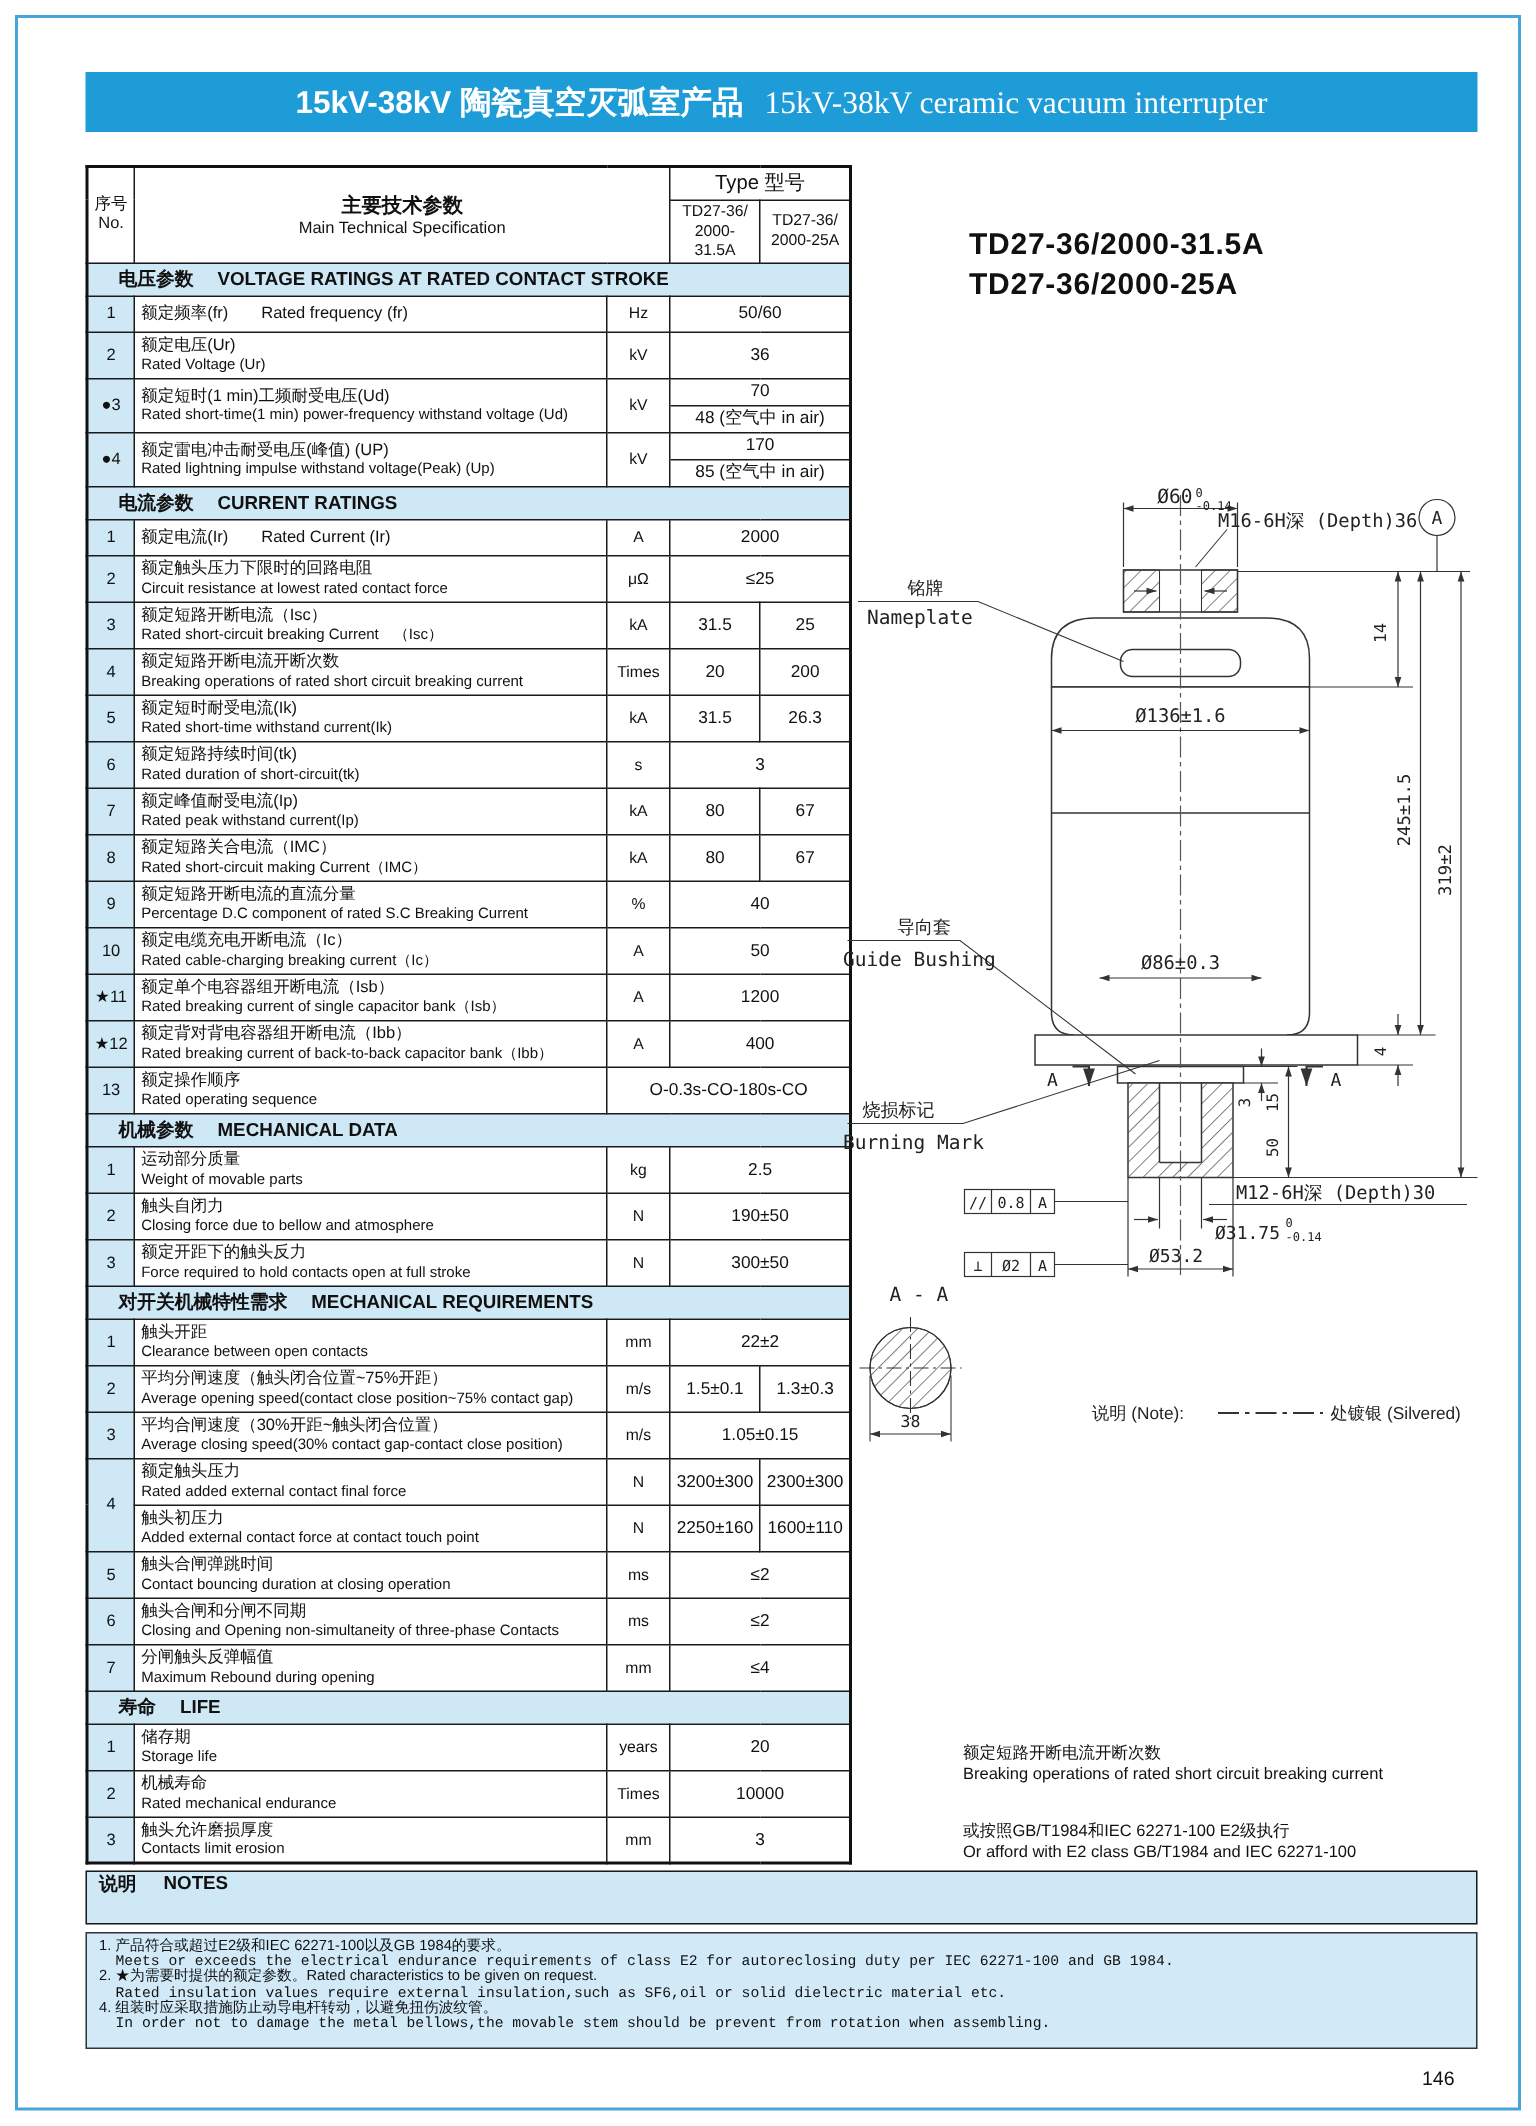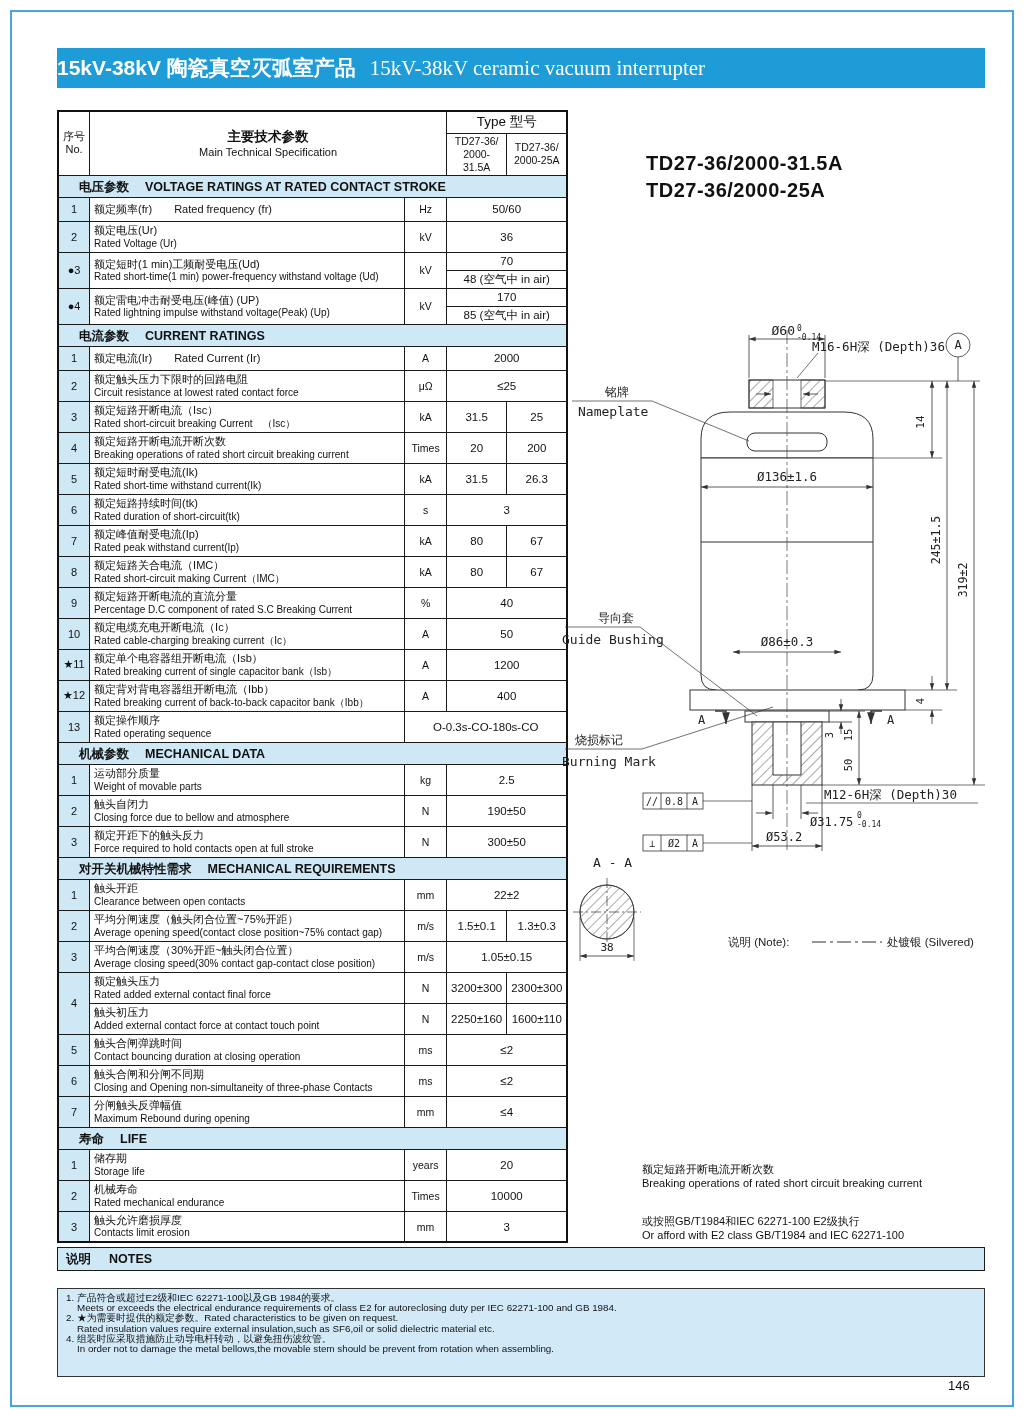--- a/index.html
+++ b/index.html
@@ -2,21 +2,21 @@
 <html><head>
 <meta charset="utf-8">
 <style>
   html,body{margin:0;padding:0;}
   body{width:1024px;height:1417px;position:relative;background:#fff;overflow:hidden;
        font-family:"Liberation Sans",sans-serif;color:#111;}
   .page-border{position:absolute;inset:10px;border:2px solid #4aa6d8;pointer-events:none;}
 
   
   .titlebar{position:absolute;left:57px;top:48px;width:928px;height:40px;background:#1e9cd7;
-            color:#fff;display:flex;align-items:center;gap:14px;}
+            color:#fff;display:flex;align-items:center;justify-content:center;gap:14px;}
   .t-zh{font-size:21px;font-weight:bold;}
   .t-en{font-family:"Liberation Serif",serif;font-size:21px;}
 
   
   #spec-table{position:absolute;left:57px;top:110px;border-collapse:collapse;table-layout:fixed;
               background:#fff;border:2px solid #111;}
   #spec-table td{border:1px solid #1a1a1a;padding:1px 4px;vertical-align:middle;box-sizing:border-box;}
   .thdr td{height:22px;text-align:center;}
   .thdr2 td{height:28px;text-align:center;}
   .hno div{font-size:11px;line-height:1.2;}
@@ -40,27 +40,27 @@
   
   .models{position:absolute;left:646px;top:150px;font-weight:bold;font-size:20px;line-height:27px;letter-spacing:.5px;}
   .drawing{position:absolute;left:560px;top:145px;}
   .cad{font-family:"DejaVu Sans Mono",monospace;fill:#222;}
   .zhl{font-family:"Liberation Sans",sans-serif;fill:#222;}
   .side-note{position:absolute;left:642px;top:1162px;width:345px;}
   .sline{font-size:11px;line-height:14px;}
   .gap{margin-top:24px;}
 
   
-  .notes-bar{position:absolute;left:57px;top:1247px;width:928px;height:24px;background:#cfe8f6;
-             border:1px solid #1a1a1a;box-sizing:border-box;display:flex;align-items:center;
+  .notes-bar{position:absolute;left:57px;top:1247px;width:928px;height:36px;background:#cfe8f6;
+             border:1px solid #1a1a1a;box-sizing:border-box;display:flex;align-items:flex-start;
              padding:0 8px;gap:18px;font-weight:bold;font-size:12.5px;}
-  .notes-box{position:absolute;left:57px;top:1288px;width:928px;height:89px;background:#d2eaf8;
+  .notes-box{position:absolute;left:57px;top:1288px;width:928px;height:78px;background:#d2eaf8;
              border:1px solid #333;box-sizing:border-box;padding:4px 8px;}
   .nline{font-size:9.8px;line-height:10.2px;color:#111;}
-  .cont{padding-left:11px;}
+  .cont{padding-left:11px;font-family:Liberation Mono, monospace;}
   .pageno{position:absolute;left:948px;top:1378px;font-size:13px;}
 </style>
 </head>
 <body>
 
 <div class="page-border"></div>
 
 <div class="titlebar">
   <span class="t-zh">15kV-38kV 陶瓷真空灭弧室产品</span>
   <span class="t-en">15kV-38kV ceramic vacuum interrupter</span>

